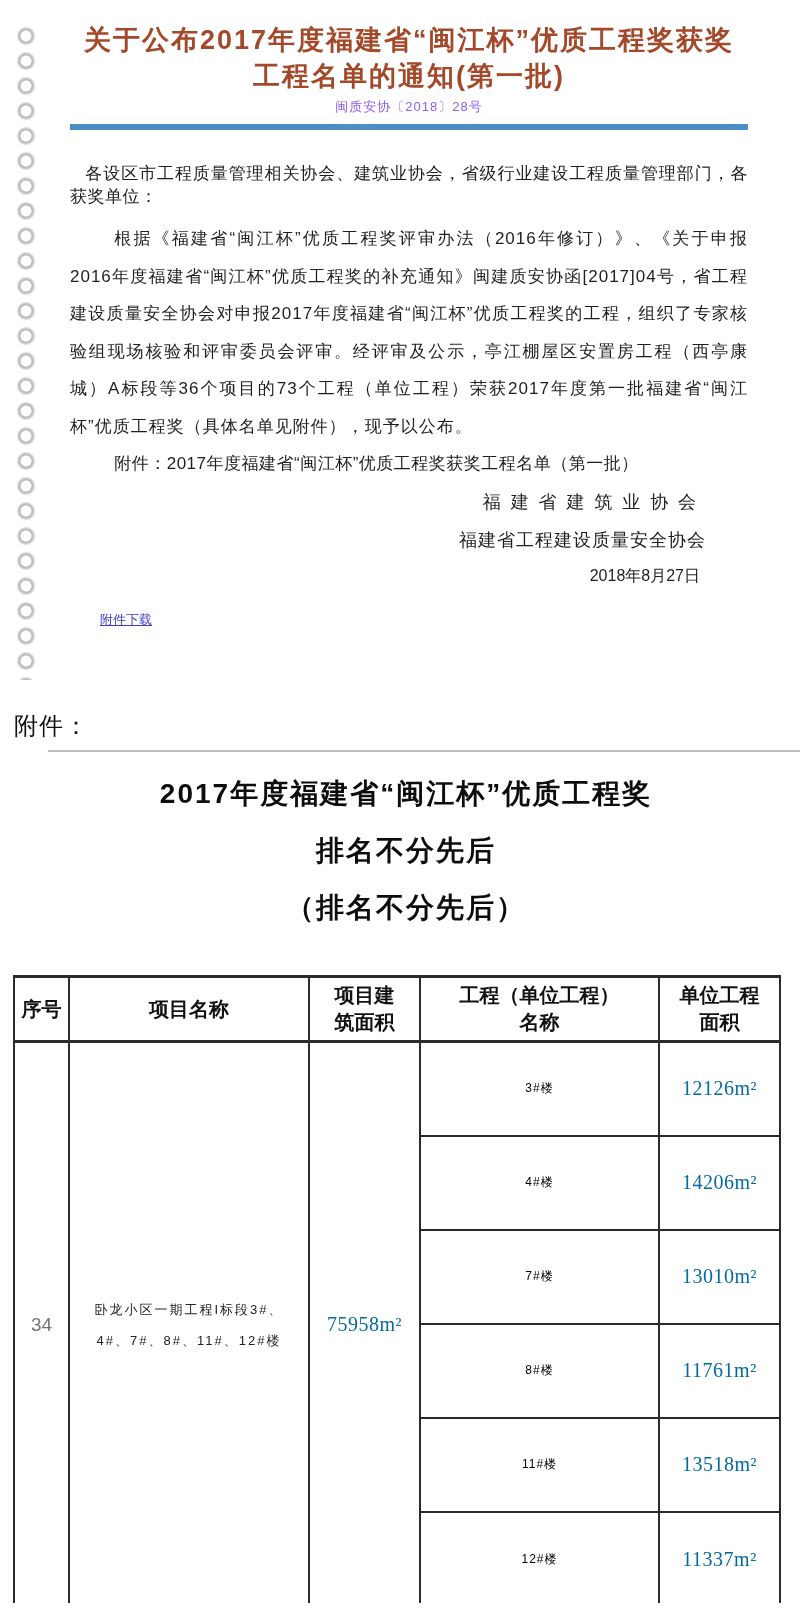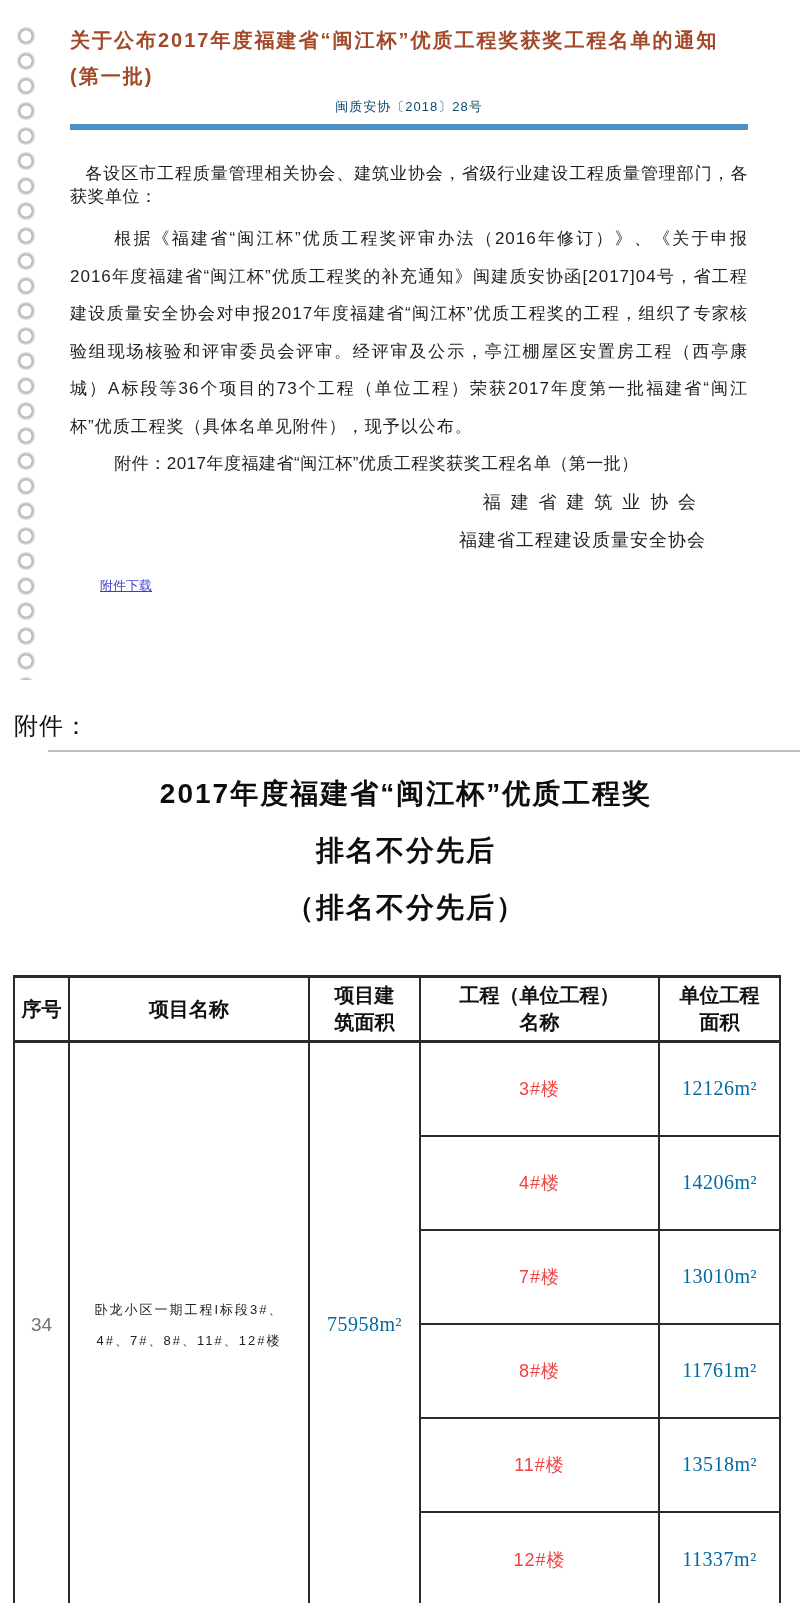--- a/index.html
+++ b/index.html
@@ -25,27 +25,27 @@
   .spiral{
     position:absolute;left:8px;top:24px;width:36px;height:656px;
     background-image:radial-gradient(circle at 18px 12px,
       rgba(0,0,0,0) 5px, var(--ring_gray) 6px, #d2d2d2 8px, rgba(0,0,0,0) 9.5px);
     background-size:36px 25px;
     background-repeat:repeat-y;
   }
   .notice{position:absolute;left:70px;top:16px;width:678px;}
   .notice-title{
     margin-top:6px;
-    font-size:20px;font-weight:bold;letter-spacing:2px;
-    line-height:36px;
+    font-size:27px;font-weight:bold;letter-spacing:2px;
+    line-height:36px;text-align:center;
     color:var(--title_red);
   }
   .doc-number{
     margin-top:4px;font-size:13px;line-height:18px;
-    text-align:center;color:#0c4a6e;letter-spacing:1px;
+    text-align:center;color:#8b5cf6;letter-spacing:1px;
   }
   .divider{margin-top:8px;height:6px;background:var(--divider_blue);}
   .salutation{
     margin-top:32px;font-size:17px;line-height:23px;
     text-indent:0.9em;text-align:justify;letter-spacing:0.5px;
   }
   .body-para{
     margin-top:12px;font-size:17px;line-height:37.5px;
     text-indent:2.6em;text-align:justify;letter-spacing:1px;
   }
@@ -97,38 +97,39 @@
   }
   td.c-index{font-family:Liberation Sans, sans-serif;font-size:19px;color:#737373;}
   td.c-name{
     font-size:13px;line-height:31px;letter-spacing:2px;
     padding:0 20px;color:#222;
   }
   td.c-area{
     font-family:"Liberation Serif", serif;
     font-size:20px;color:#0369a1;letter-spacing:0.5px;
   }
-  td.c-unit{font-size:18px;color:#ef4444;letter-spacing:1px;}
+  td.c-unit{font-size:12px;color:#000000;letter-spacing:1px;}
 </style>
 </head>
 <body>
 
 <div class="page">
 
   <div class="spiral"></div>
 
   <div class="notice">
     <div class="notice-title">关于公布2017年度福建省“闽江杯”优质工程奖获奖工程名单的通知(第一批)</div>
     <div class="doc-number">闽质安协〔2018〕28号</div>
     <div class="divider"></div>
     <p class="salutation">各设区市工程质量管理相关协会、建筑业协会，省级行业建设工程质量管理部门，各获奖单位：</p>
     <p class="body-para">根据《福建省“闽江杯”优质工程奖评审办法（2016年修订）》、《关于申报2016年度福建省“闽江杯”优质工程奖的补充通知》闽建质安协函[2017]04号，省工程建设质量安全协会对申报2017年度福建省“闽江杯”优质工程奖的工程，组织了专家核验组现场核验和评审委员会评审。经评审及公示，亭江棚屋区安置房工程（西亭康城）A标段等36个项目的73个工程（单位工程）荣获2017年度第一批福建省“闽江杯”优质工程奖（具体名单见附件），现予以公布。</p>
     <p class="attach-ref">附件：2017年度福建省“闽江杯”优质工程奖获奖工程名单（第一批）</p>
     <div class="sig sig2"><span>福建省建筑业协会</span></div>
     <div class="sig">福建省工程建设质量安全协会</div>
+    <div class="sig-date">2018年8月27日</div>
     <a class="download-link" href="#">附件下载</a>
   </div>
 
   <div class="attach-label">附件：</div>
   <div class="attach-rule"></div>
 
   <div class="attach-title">
     <div>2017年度福建省“闽江杯”优质工程奖</div>
     <div>排名不分先后</div>
     <div>（排名不分先后）</div>

